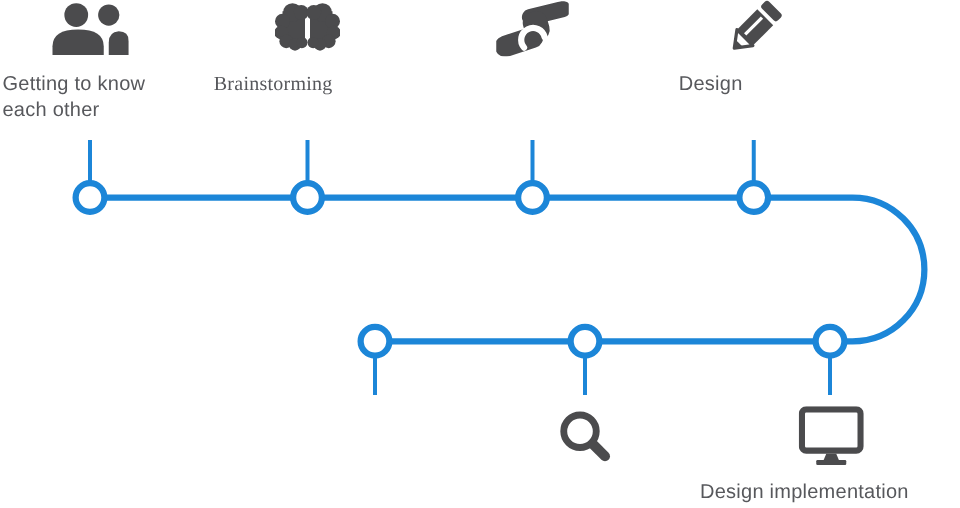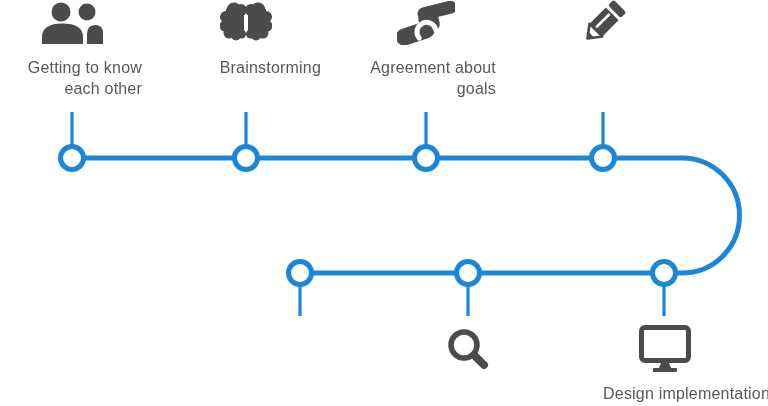--- a/index.html
+++ b/index.html
@@ -1,21 +1,21 @@
 <!DOCTYPE html>
 <html><head>
 <meta charset="utf-8">
 <style>
   html,body{margin:0;padding:0;background:#fff;}
   .canvas{
     position:relative;width:768px;height:406px;background:#fff;overflow:hidden;
     font-family:"Liberation Sans", sans-serif;
   }
   .track{position:absolute;left:0;top:0;width:768px;height:406px;}
-  .step{position:absolute;text-align:right;}
+  .step{position:absolute;text-align:left;}
   .icon-zone{display:flex;align-items:center;justify-content:center;}
   .step.top .icon-zone{height:46px;}
   .step.bottom .icon-zone{height:54px;}
   .step-label{
     font-size:16px;line-height:21px;color:#57585c;letter-spacing:.2px;
   }
   .step.top .step-label{margin-top:11px;}
   .step.bottom .step-label{margin-top:7px;}
 </style>
 </head>
@@ -52,21 +52,21 @@
           <circle cx="20" cy="10" r="9.5"></circle>
           <circle cx="46" cy="10" r="8.5"></circle>
           <path d="M1,42 L1,35 Q1,21.5 21.5,21.5 Q42,21.5 42,35 L42,42 Z"></path>
           <path d="M46,42 L46,32 Q46,23.5 54,23 Q62,23 62,31 L62,42 Z"></path>
         </g>
       </svg>
     </div>
     <div class="step-label">Getting to know each other</div>
   </div>
 
-  <div class="step top" style="left:171px;top:0;width:150px;">
+  <div class="step top" style="left:171px;top:0;width:150px;font-family:Liberation Serif, serif;">
     <div class="icon-zone">
       <svg width="52" height="42" viewBox="0 0 52 42">
         <g fill="#4b4b4d">
           <rect x="6" y="7" width="18" height="28"></rect>
           <circle cx="14" cy="8" r="7.5"></circle>
             <circle cx="21" cy="8" r="6"></circle>
           <circle cx="6" cy="15" r="6"></circle>
             <circle cx="5" cy="24" r="5.5"></circle>
           <circle cx="9" cy="31" r="5.5"></circle>
             <circle cx="16" cy="33.5" r="5"></circle>
@@ -89,35 +89,35 @@
     <div class="icon-zone">
       <svg width="58" height="44" viewBox="0 0 58 44">
         <g fill="#4b4b4d">
           <rect x="-2" y="24" width="40" height="17" rx="8.5" transform="rotate(-18 18 32)"></rect>
           <rect x="20" y="3" width="40" height="13" rx="6.5" transform="rotate(-14 40 9)"></rect>
           <rect x="22" y="8" width="20" height="24" rx="9" transform="rotate(-16 32 20)"></rect>
         </g>
         <path d="M21,35 a9.5,9.5 0 1 1 18,-4" fill="none" stroke="#ffffff" stroke-width="5" stroke-linecap="round" transform="rotate(-14 30 31)"></path>
       </svg>
     </div>
-    <div class="step-label">Agreement about goals</div>
   </div>
 
   <div class="step top" style="left:543px;top:0;width:120px;">
     <div class="icon-zone">
       <svg width="50" height="50" viewBox="0 0 50 50">
         <g transform="rotate(-45 25 25)">
           <path d="M3,25 L15,16 L15,34 Z" fill="#ffffff" stroke="#4b4b4d" stroke-width="2.6" stroke-linejoin="round"></path>
           <path d="M3,25 L8.5,21 L8.5,29 Z" fill="#4b4b4d"></path>
           <rect x="15" y="16" width="23" height="18" fill="#4b4b4d"></rect>
           <rect x="17" y="22" width="19" height="2.6" fill="#ffffff"></rect>
           <rect x="41" y="16" width="8" height="18" rx="2.5" fill="#4b4b4d"></rect>
         </g>
       </svg>
     </div>
+    <div class="step-label">Design</div>
   </div>
 
 
   <div class="step bottom" style="left:388px;top:322px;width:160px;">
     <div class="icon-zone">
       <svg width="46" height="46" viewBox="0 0 46 46">
         <circle cx="19" cy="19" r="13" fill="none" stroke="#4b4b4d" stroke-width="5.5"></circle>
         <path d="M29.5,29.5 L39,39" fill="none" stroke="#4b4b4d" stroke-width="8" stroke-linecap="round"></path>
       </svg>
     </div>

